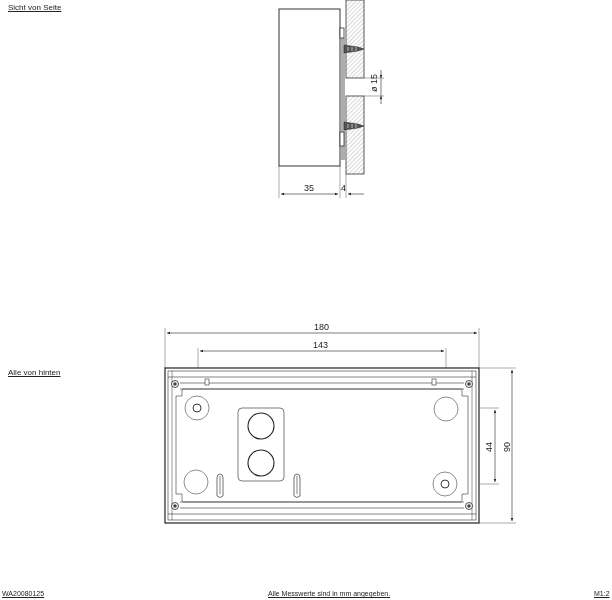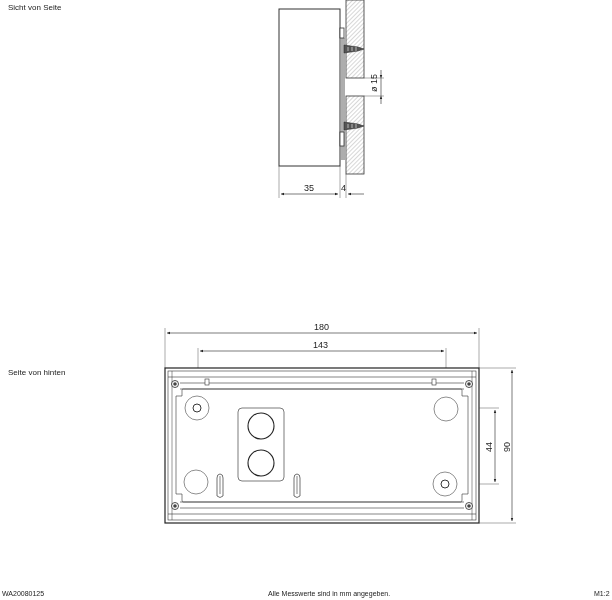--- a/index.html
+++ b/index.html
@@ -1,26 +1,26 @@
 <!DOCTYPE html>
 <html><head>
 <meta charset="utf-8">
 <style>
   html, body { margin: 0; padding: 0; background: #ffffff; }
   body { width: 612px; height: 600px; position: relative; overflow: hidden;
          font-family: "Liberation Sans", sans-serif; color: #222; }
-  .lbl { position: absolute; font-size: 8px; color: #222; white-space: nowrap; }
+  .lbl { position: absolute; font-size: 8px; color: #222; white-space: nowrap; text-decoration: underline; }
   svg { position: absolute; left: 0; top: 0; }
   svg text { font-family: "Liberation Sans", sans-serif; font-size: 9px; fill: #222; }
 </style>
 </head>
 <body>
 
 <div class="lbl" style="left:8px;top:3px;">Sicht von Seite</div>
-<div class="lbl" style="left:8px;top:368px;">Seite von hinten</div>
+<div class="lbl" style="left:8px;top:368px;">Alle von hinten</div>
 <div class="lbl" style="left:2px;top:590px;font-size:7px;">WA20080125</div>
 <div class="lbl" style="left:268px;top:590px;font-size:7px;">Alle Messwerte sind in mm angegeben.</div>
 <div class="lbl" style="left:594px;top:590px;font-size:7px;">M1:2</div>
 
 <svg width="612" height="600" viewBox="0 0 612 600">
   <defs>
     <pattern id="hatch" width="3" height="3" patternUnits="userSpaceOnUse" patternTransform="rotate(45)">
       <line x1="0" y1="0" x2="0" y2="3" stroke="#9a9a9a" stroke-width="0.8"></line>
     </pattern>
     <marker id="arr" markerWidth="6" markerHeight="6" refX="5" refY="3" orient="auto-start-reverse">

